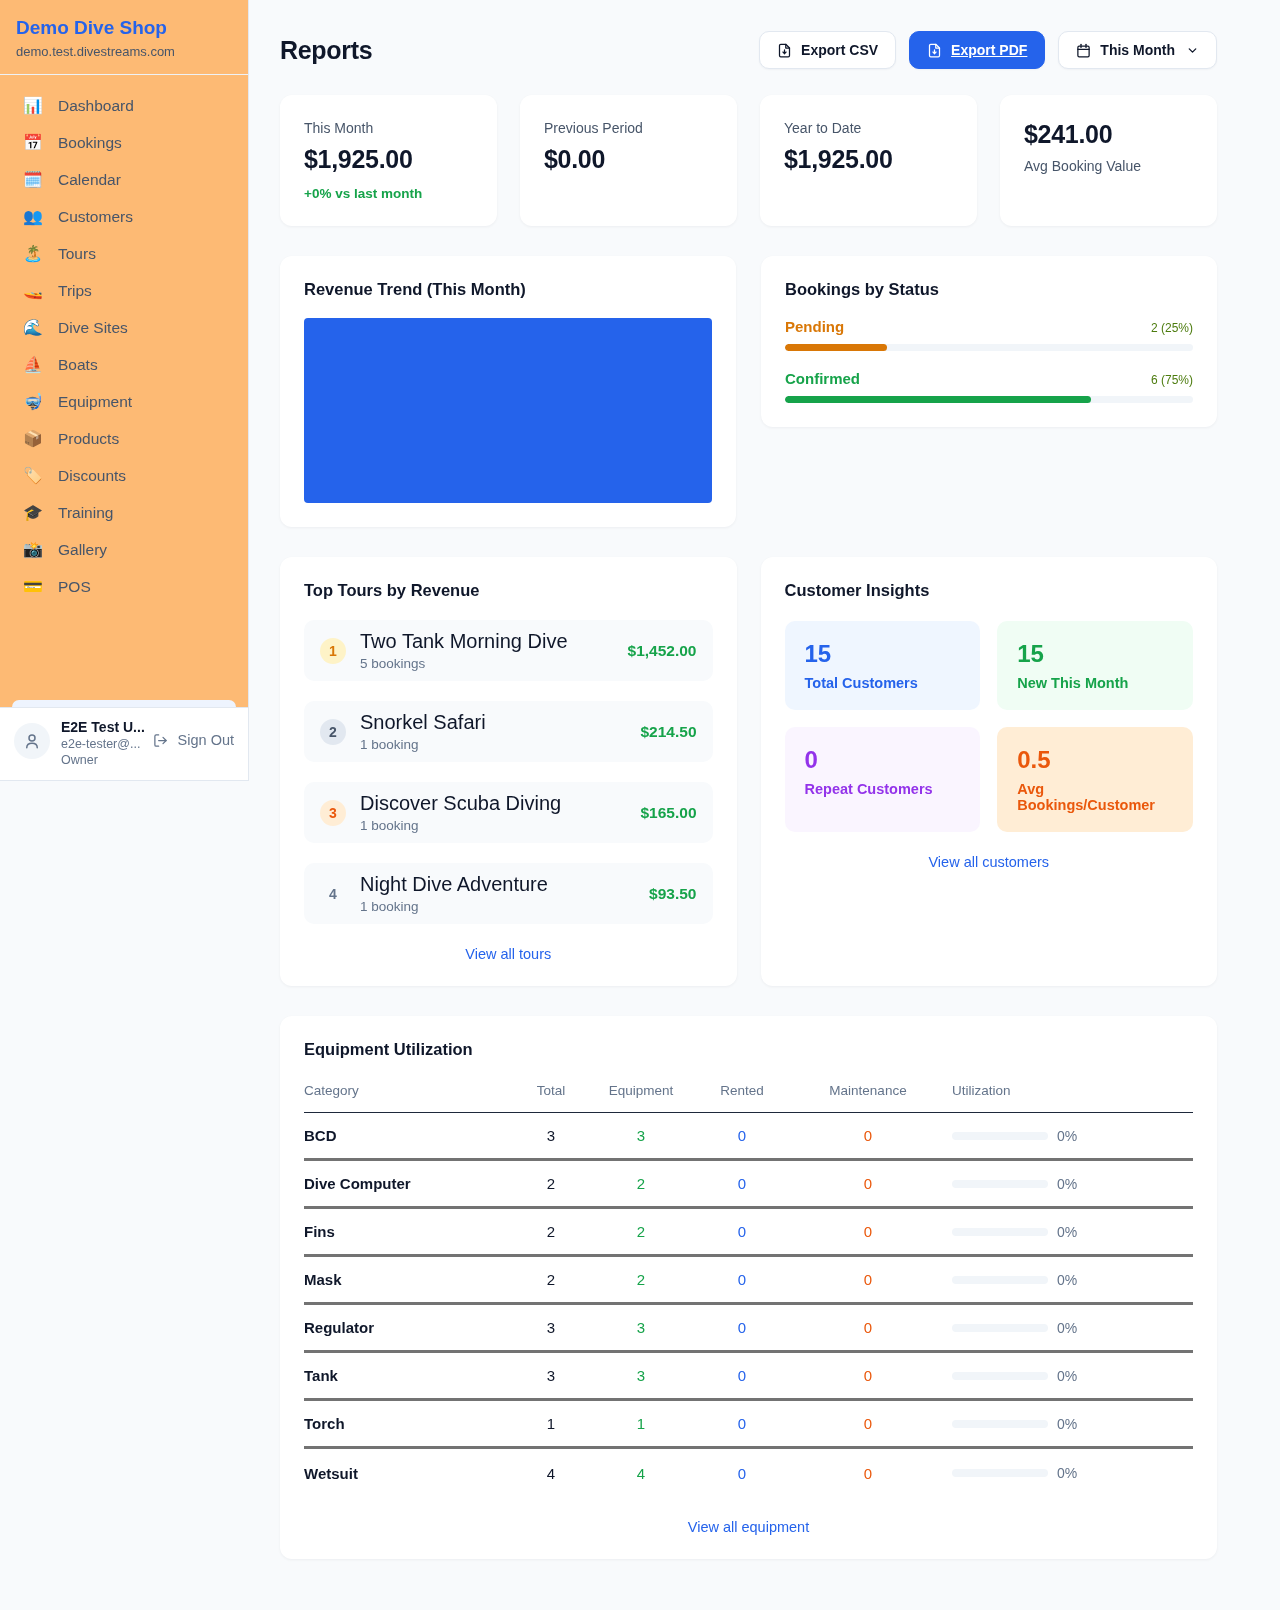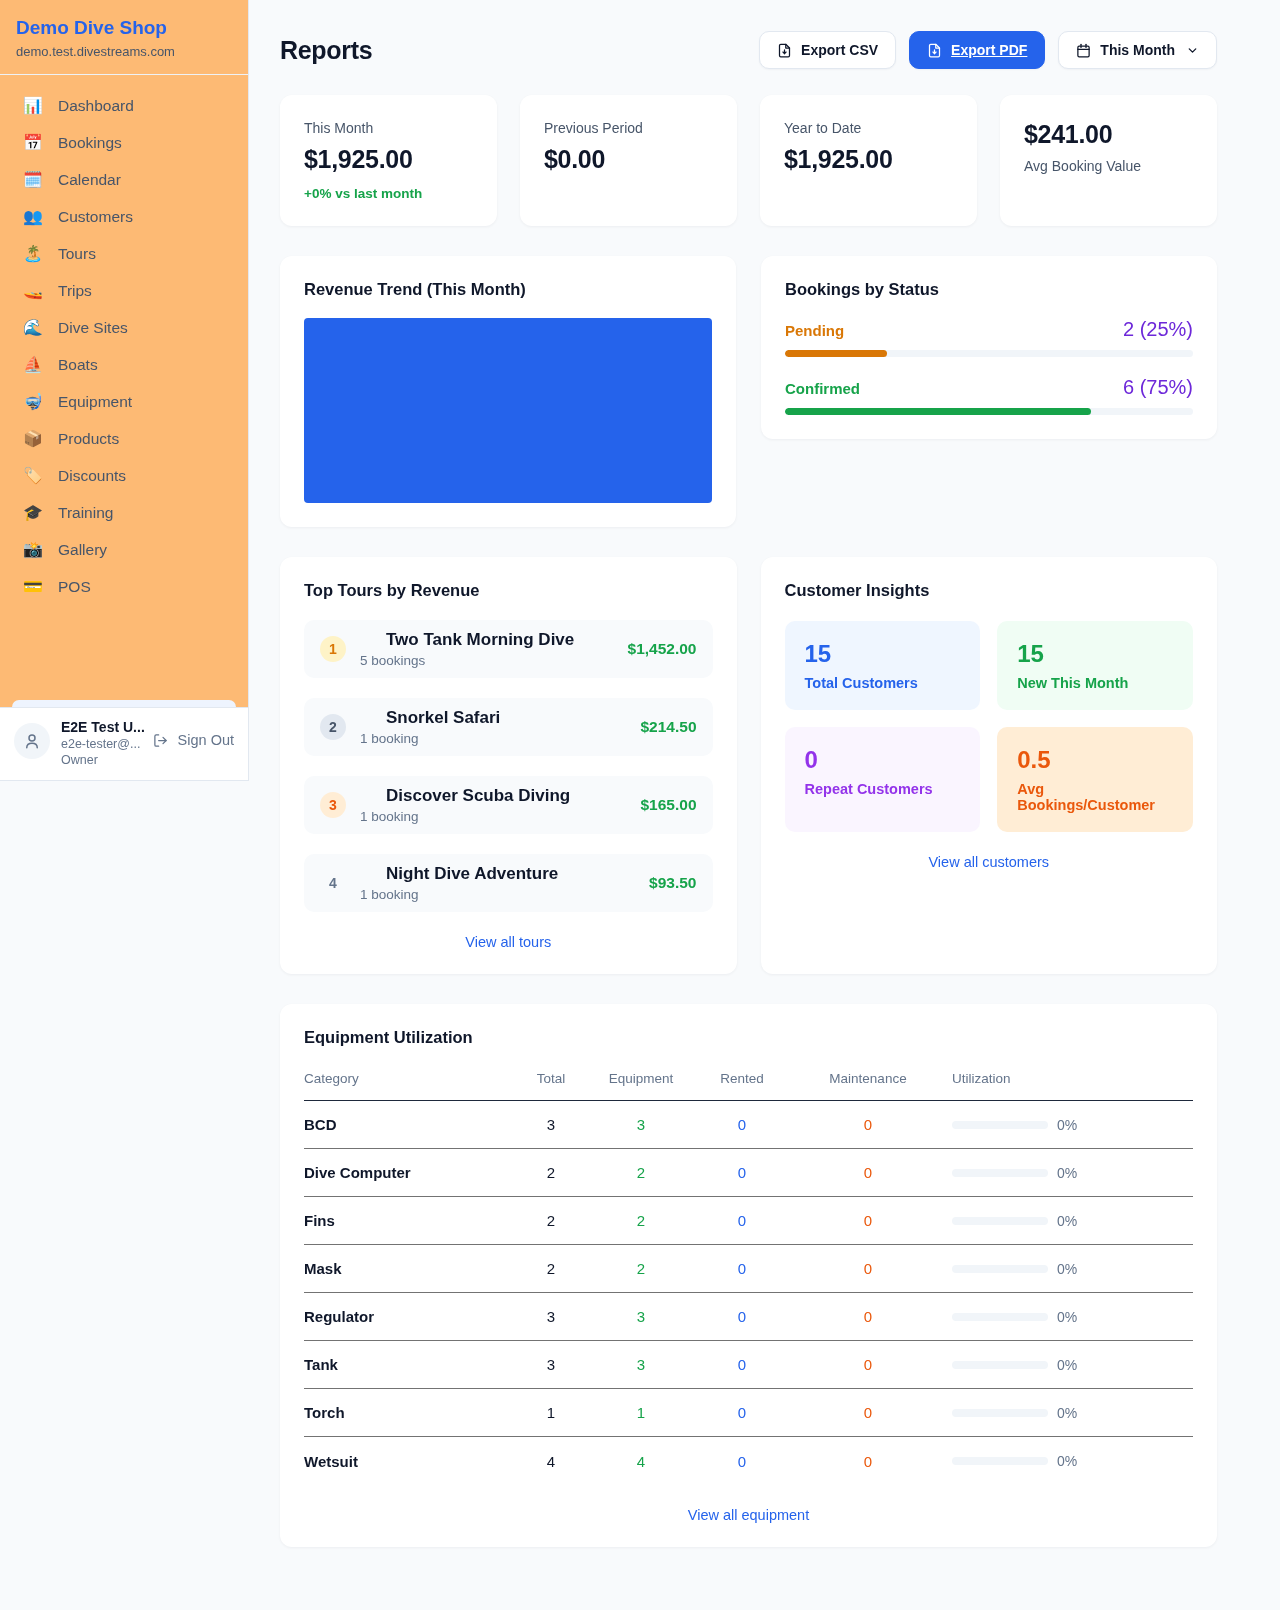--- a/index.html
+++ b/index.html
@@ -72,51 +72,51 @@
   .card { background:#fff; border-radius:12px; padding:24px; box-shadow:0 1px 3px rgba(15,23,42,.05); }
   .card-title { font-size:16.5px; font-weight:700; }
   .row2 { display:grid; grid-template-columns:1fr 1fr; gap:25px; margin-top:30px; align-items:start; }
   .row3 { display:grid; grid-template-columns:1fr 1fr; gap:24px; margin-top:30px; }
 
   .chart-block { margin-top:19px; height:185px; border-radius:4px; background:#2563eb; }
 
   .status-item { margin-top:19px; }
   .status-head { display:flex; justify-content:space-between; align-items:baseline; }
   .status-label { font-size:15px; font-weight:700; }
-  .status-value { font-size:20px; color:#6d28d9; }
+  .status-value { font-size:12px; color:#4d7c0f; }
   .status-track { margin-top:9px; height:7px; background:#f1f5f9; border-radius:99px; overflow:hidden; }
   .status-fill { height:100%; border-radius:99px; }
 
   .tour-row {
     display:flex; align-items:center; gap:14px; background:#f8fafc; border-radius:10px;
     padding:10px 16px; margin-top:20px; min-height:58px;
   }
   .badge {
     width:26px; height:26px; border-radius:50%; flex:none;
     display:flex; align-items:center; justify-content:center; font-size:14px; font-weight:600;
   }
   .tour-info { flex:1; min-width:0; }
-  .tour-name { font-size:17px; font-weight:700;margin-left:26px; }
+  .tour-name { font-size:20px; font-weight:400; }
   .tour-sub { font-size:13.5px; color:#64748b; margin-top:3px; }
   .tour-amount { font-size:15.5px; font-weight:700; color:#16a34a; }
   .card-link {
     display:block; width:100%; text-align:center; color:#2563eb; font-size:14.5px;
     margin-top:22px; background:none; border:none; cursor:pointer; font-family:inherit;
   }
 
   .insights-grid { display:grid; grid-template-columns:1fr 1fr; gap:17px; margin-top:21px; }
   .insight-box { border-radius:10px; padding:19px 20px; }
   .insight-value { font-size:24px; font-weight:800; }
   .insight-label { margin-top:7px; font-size:14.5px; font-weight:600; }
 
   
   .equip-card { margin-top:30px; }
   .t-head, .t-row { display:grid; grid-template-columns:202px 90px 90px 112px 140px 1fr; align-items:center; }
   .t-head { height:44px; color:#64748b; font-size:13.5px; border-bottom:1px solid #1e293b; margin-top:10px; }
-  .t-row { height:48px; font-size:15px; border-bottom:1px solid #737373; }
+  .t-row { height:48px; font-size:15px; border-bottom:3px solid #737373; }
   .t-row:last-child { border-bottom:none; }
   .td.cat { font-weight:700; }
   .num { text-align:center; }
   .c-available { color:#16a34a; }
   .c-rented { color:#2563eb; }
   .c-maint { color:#ea580c; }
   .util-cell { display:flex; align-items:center; gap:9px; padding-left:14px; }
   .util-track { width:96px; height:8px; background:#f1f5f9; border-radius:99px; overflow:hidden; }
   .util-fill { height:100%; background:#16a34a; border-radius:99px; }
   .util-pct { color:#64748b; font-size:14px; }

